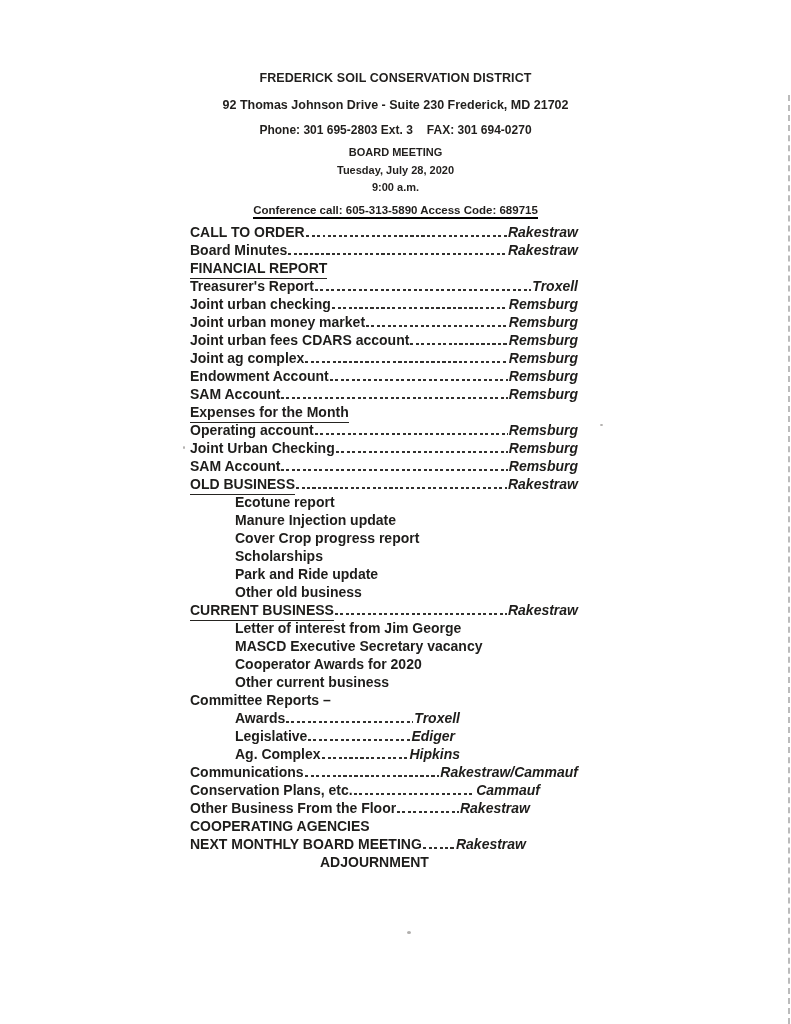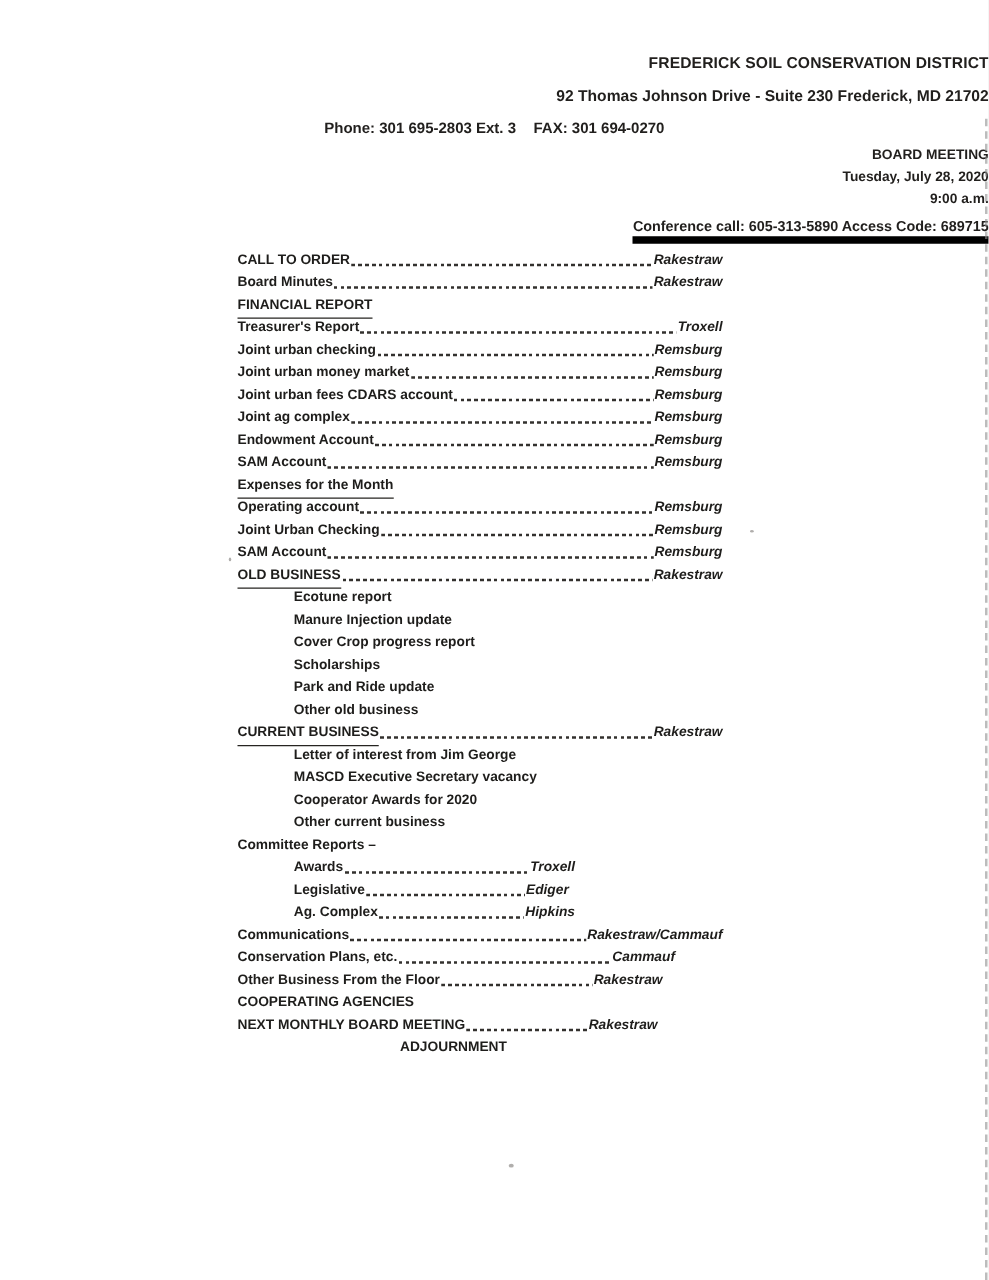--- a/index.html
+++ b/index.html
@@ -7,33 +7,33 @@
     position: relative;
     width: 791px;
     height: 1024px;
     background: #ffffff;
     overflow: hidden;
     font-family: "Liberation Sans", sans-serif;
     color: #1e1d1b;
     font-weight: 700;
   }
   
-  .header { padding-top: 43px; text-align: right; }
+  .header { padding-top: 71px; text-align: center; }
   .hline { color: #211f1d; }
   .title   { font-size: 12.5px; letter-spacing: .1px; margin-bottom: 13px; }
   .addr    { font-size: 12.5px; margin-bottom: 11px; }
   .phonefax{ font-size: 12px; display: flex; justify-content: center; gap: 14px; margin-bottom: 9px; }
   .meeting { font-size: 11px; margin-bottom: 6px; }
   .date    { font-size: 11px; margin-bottom: 5px; }
   .time    { font-size: 11px; margin-bottom: 7px; }
   .confwrap{ margin-bottom: 4px; }
-  .conf    { display: inline-block; font-size: 11.5px; border-bottom: 6px solid #000000; padding-bottom: 1px; }
+  .conf    { display: inline-block; font-size: 11.5px; border-bottom: 2px solid #000000; padding-bottom: 1px; }
   
   .body { margin: 3px 213px 0 190px; width: 388px; }
-  .row { display: flex; align-items: baseline; height: 18px; font-size: 11px; line-height: 18px; box-sizing: border-box; }
+  .row { display: flex; align-items: baseline; height: 18px; font-size: 14px; line-height: 18px; box-sizing: border-box; }
   .row .label { white-space: nowrap; }
   .row .name  { white-space: nowrap; font-style: italic; }
   .dots {
     flex: 1 1 auto;
     height: 1.6px;
     align-self: flex-end;
     margin: 0 1px 4.5px 1px;
     background: repeating-linear-gradient(90deg, #33312e 0 3px, transparent 3px 5.5px);
     min-width: 12px;
   }

